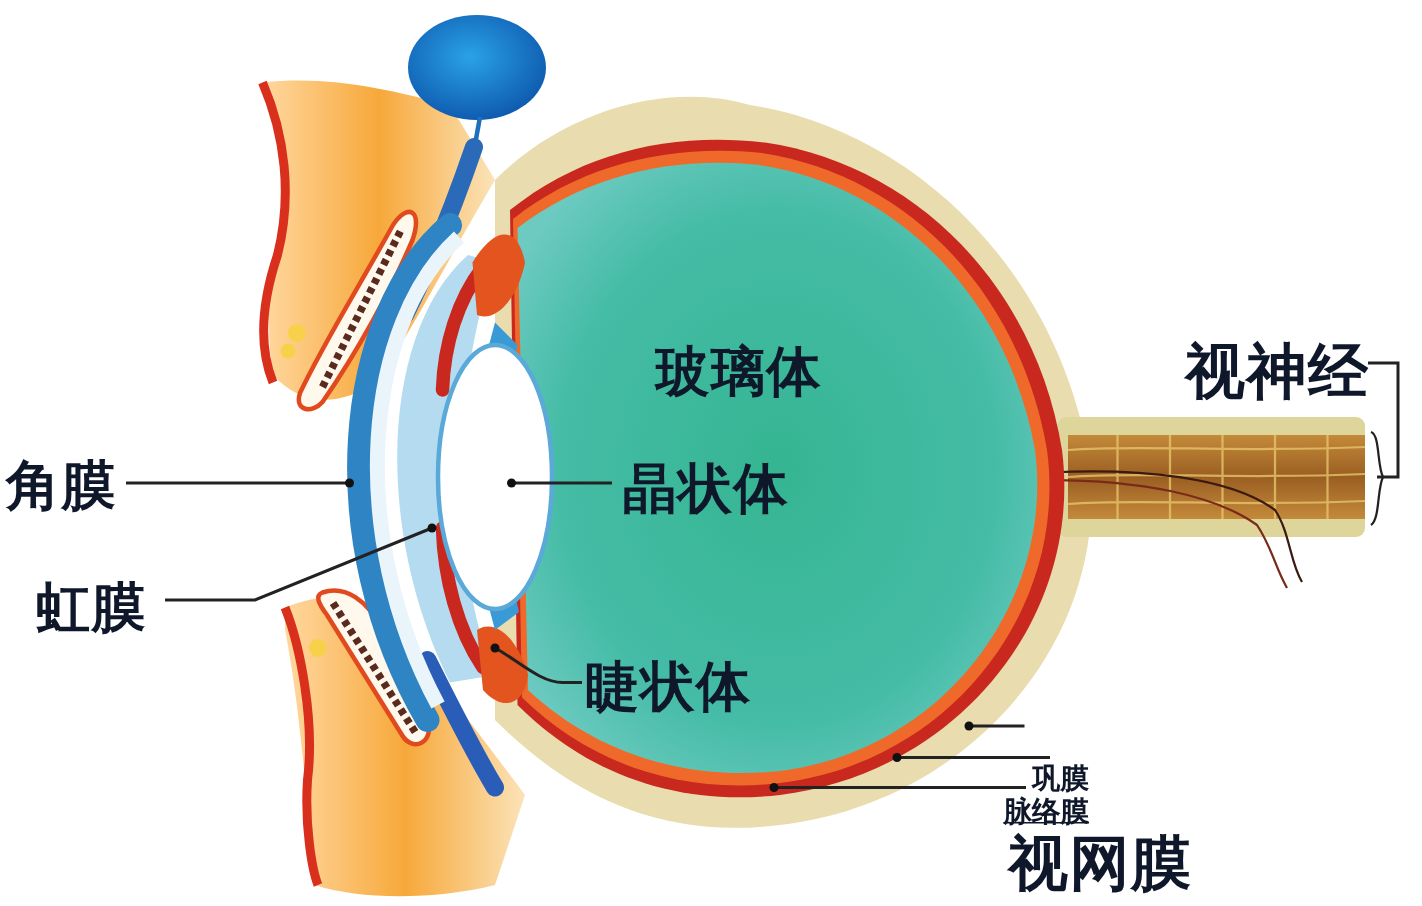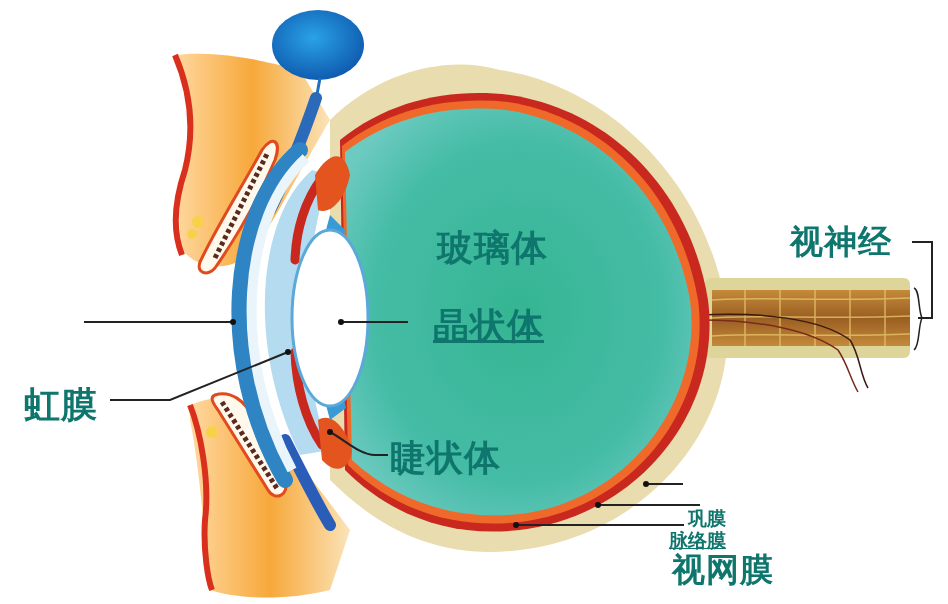--- a/index.html
+++ b/index.html
@@ -1,22 +1,22 @@
 <!DOCTYPE html>
 <html><head>
 <meta charset="utf-8">
 <style>
   html, body { margin:0; padding:0; background:#ffffff; }
   body { width:948px; height:604px; position:relative; overflow:hidden;
          font-family:"DejaVu Serif","Liberation Serif",serif; }
   #stage { position:absolute; left:0; top:0; width:948px; height:604px; }
-  .label { position:absolute; color:#0f766e; font-weight:bold; white-space:nowrap;
+  .label { position:absolute; color:#0f172a; font-weight:bold; white-space:nowrap;
            font-family:"DejaVu Serif","Liberation Serif",serif; letter-spacing:1px; }
   .lg { font-size:36px; }
-  .md { font-size:33px; }
+  .md { font-size:40px; }
   .sm { font-size:19px; letter-spacing:0;margin-top:36px; }
 </style>
 </head>
 <body>
 
 <div id="stage">
   <svg width="948" height="604" viewBox="0 0 948 604" xmlns="http://www.w3.org/2000/svg">
     <defs>
       <radialGradient id="vit" cx="50%" cy="50%" r="60%">
         <stop offset="0%" stop-color="#35b592"></stop>
@@ -120,20 +120,21 @@
       <circle cx="288" cy="352" r="3"></circle>
       <circle cx="330" cy="432" r="3"></circle>
       <circle cx="646" cy="484" r="3"></circle>
       <circle cx="598" cy="505" r="3"></circle>
       <circle cx="516" cy="525" r="3"></circle>
     </g>
   </svg>
 
   
   <div class="label lg" style="left:437px; top:224px;">玻璃体</div>
-  <div class="label lg" style="left:433px; top:302px;text-decoration:underline;">晶状体</div>
+  <div class="label lg" style="left:415px; top:302px;">晶状体</div>
+  <div class="label lg" style="left:4px; top:300px;">角膜</div>
   <div class="label lg" style="left:24px; top:381px;">虹膜</div>
   <div class="label lg" style="left:390px; top:434px;text-align:center;">睫状体</div>
   <div class="label md" style="left:790px; top:220px;">视神经</div>
   <div class="label sm" style="left:688px; top:470px;">巩膜</div>
   <div class="label sm" style="left:669px; top:492px;text-decoration:underline;">脉络膜</div>
   <div class="label md" style="left:672px; top:516px;margin-top:32px;">视网膜</div>
 </div>
 
 </body></html>

